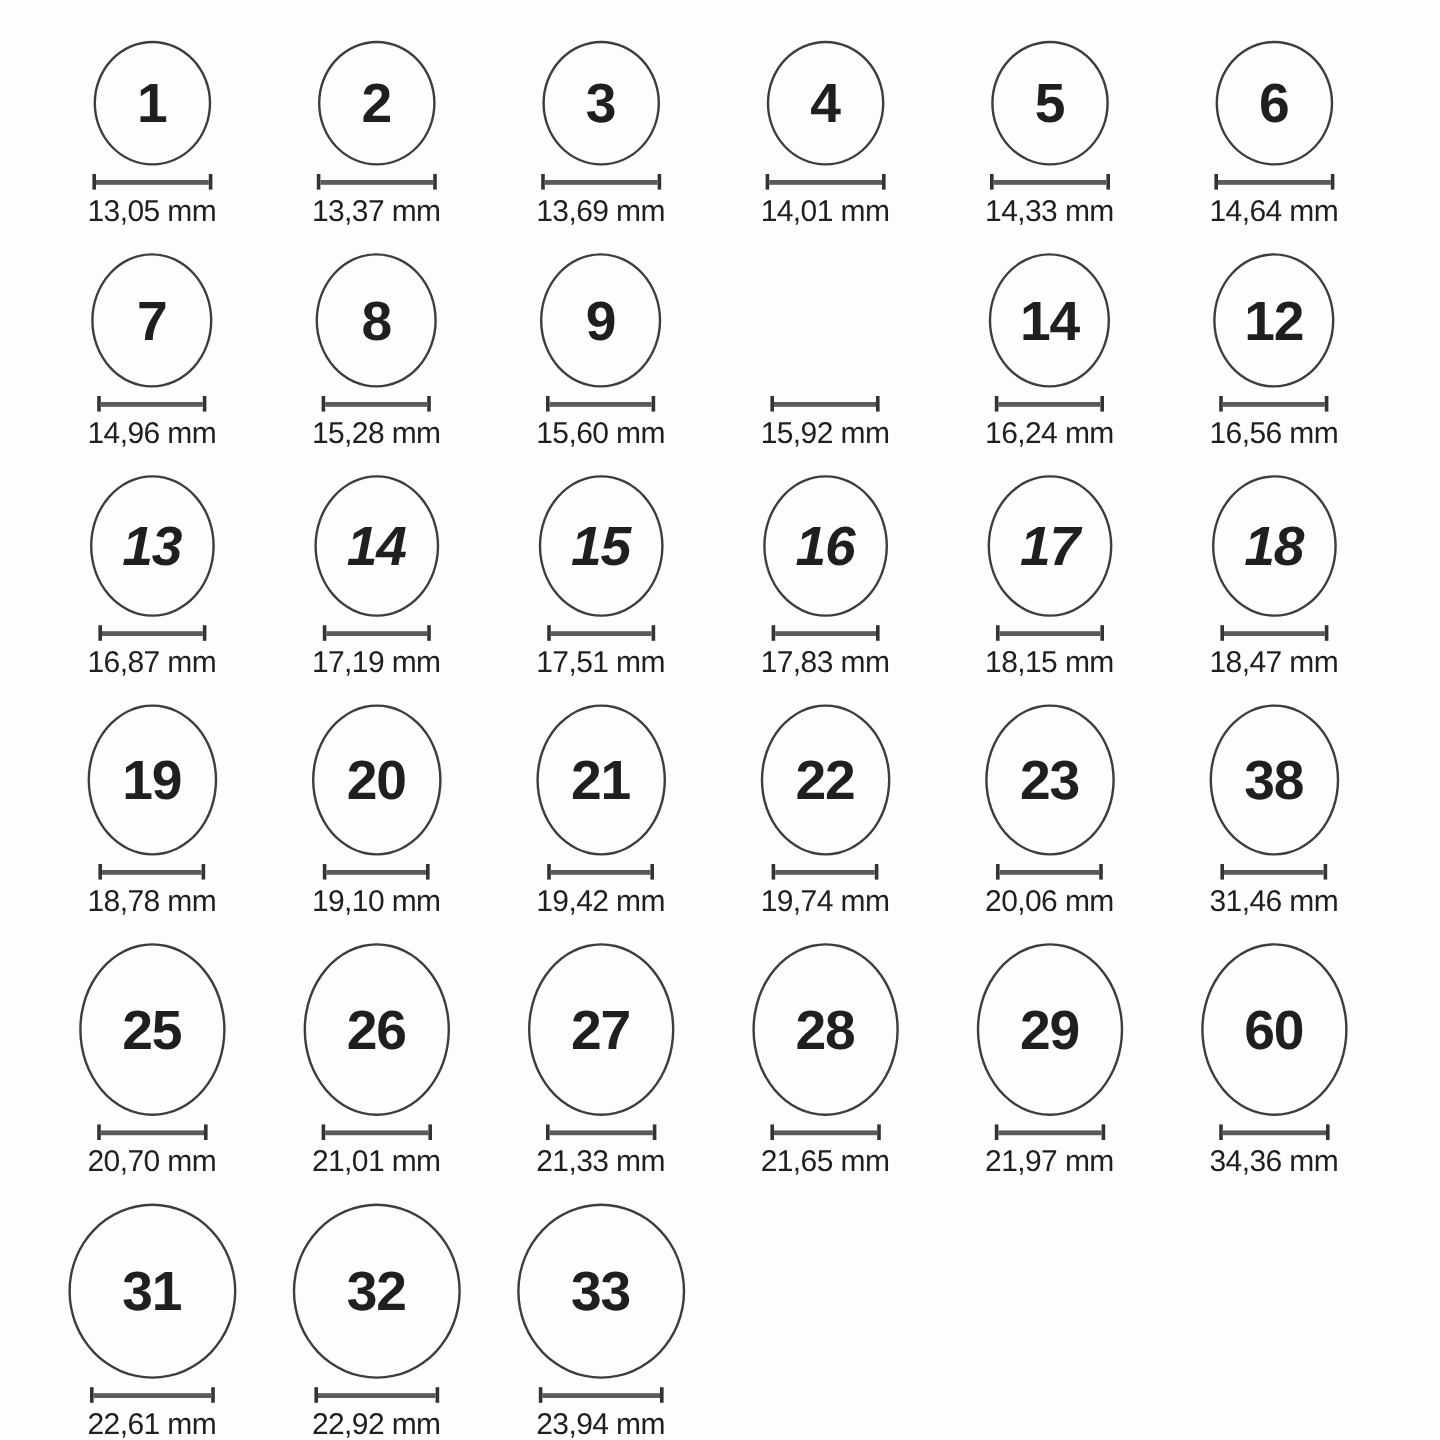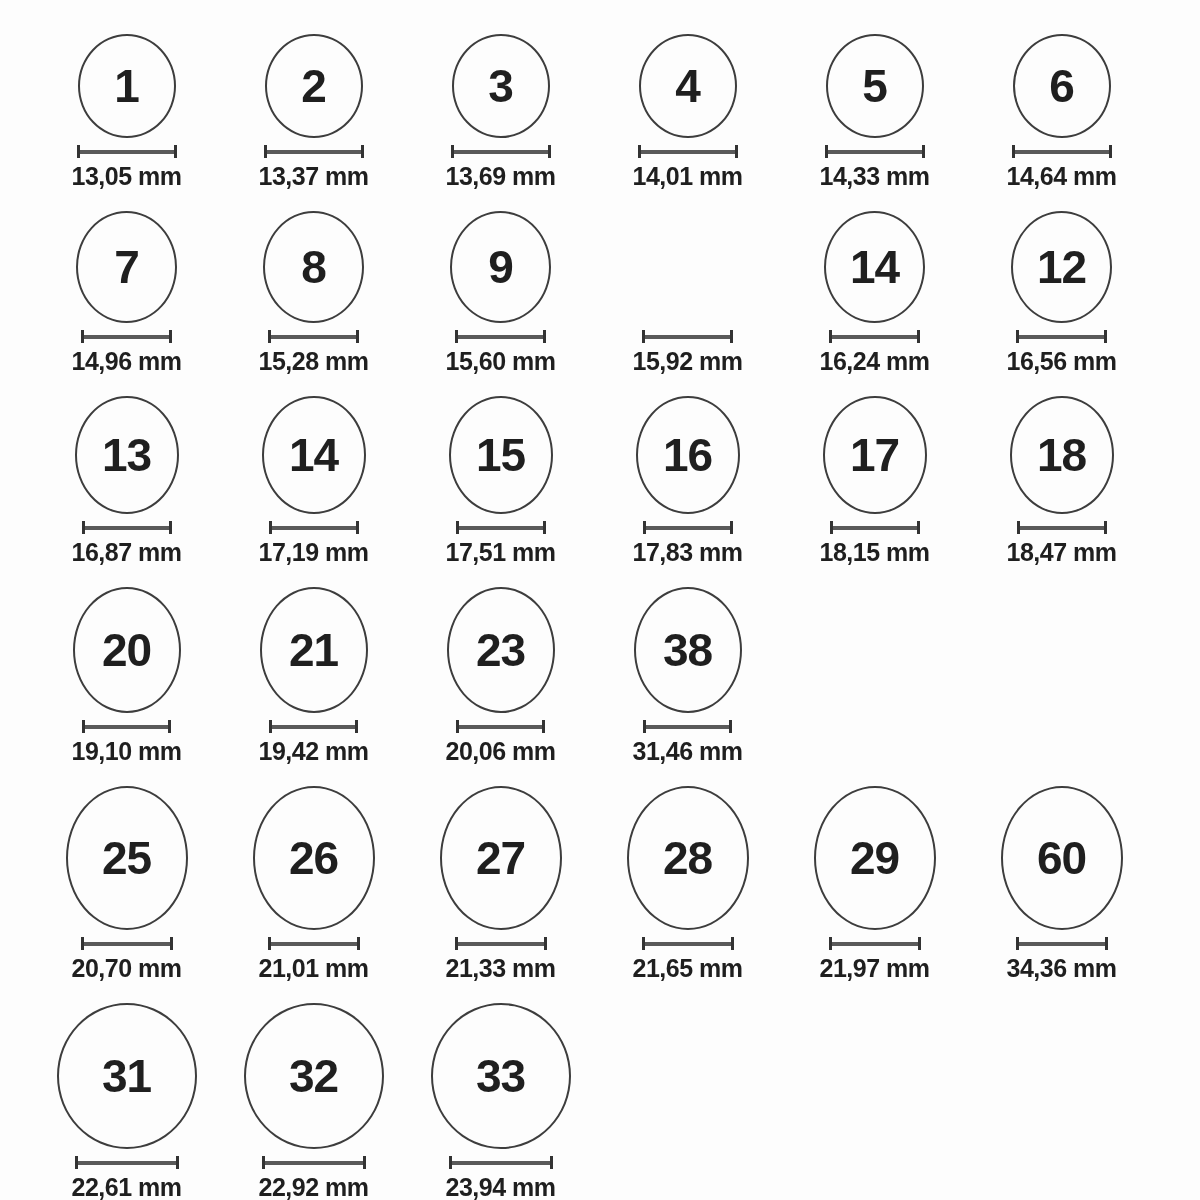--- a/index.html
+++ b/index.html
@@ -52,31 +52,31 @@
     content: "";
     position: absolute;
     left: 0;
     right: 0;
     top: 5px;
     height: 3.5px;
     background: #5a5a5a;
   }
   .label {
     margin-top: 4px;
-    font-weight: bold;
+    font-weight: normal;
     font-size: 25px;
     line-height: 29px;
     color: #1f1f1f;
     letter-spacing: -0.5px;
     white-space: nowrap;
   }
   
   .row-1 .circle { width: 98px;  height: 104px; }  .row-1 .measure { width: 100px; }
   .row-2 .circle { width: 101px; height: 112px; }  .row-2 .measure { width: 91px; }
-  .row-3 .circle { width: 104px; height: 118px; }  .row-3 .measure { width: 90px; }
+  .row-3 .circle { width: 104px; height: 118px; font-style: italic; }  .row-3 .measure { width: 90px; }
   .row-4 .circle { width: 108px; height: 126px; }  .row-4 .measure { width: 89px; }
   .row-5 .circle { width: 122px; height: 144px; }  .row-5 .measure { width: 92px; }
   .row-6 .circle { width: 140px; height: 146px; }  .row-6 .measure { width: 104px; }
 </style>
 </head>
 <body>
 
 <div id="chart">
     <div class="row row-1">
       <div class="cell">
@@ -203,31 +203,45 @@
         <div class="circle">
           <span class="num">18</span>
         </div>
         <div class="measure"></div>
         <div class="label">18,47 mm</div>
       </div>
     </div>
     <div class="row row-4">
       <div class="cell">
         <div class="circle">
+          <span class="num">19</span>
+        </div>
+        <div class="measure"></div>
+        <div class="label">18,78 mm</div>
+      </div>
+      <div class="cell">
+        <div class="circle">
           <span class="num">20</span>
         </div>
         <div class="measure"></div>
         <div class="label">19,10 mm</div>
       </div>
       <div class="cell">
         <div class="circle">
           <span class="num">21</span>
         </div>
         <div class="measure"></div>
         <div class="label">19,42 mm</div>
+      </div>
+      <div class="cell">
+        <div class="circle">
+          <span class="num">22</span>
+        </div>
+        <div class="measure"></div>
+        <div class="label">19,74 mm</div>
       </div>
       <div class="cell">
         <div class="circle">
           <span class="num">23</span>
         </div>
         <div class="measure"></div>
         <div class="label">20,06 mm</div>
       </div>
       <div class="cell">
         <div class="circle">

